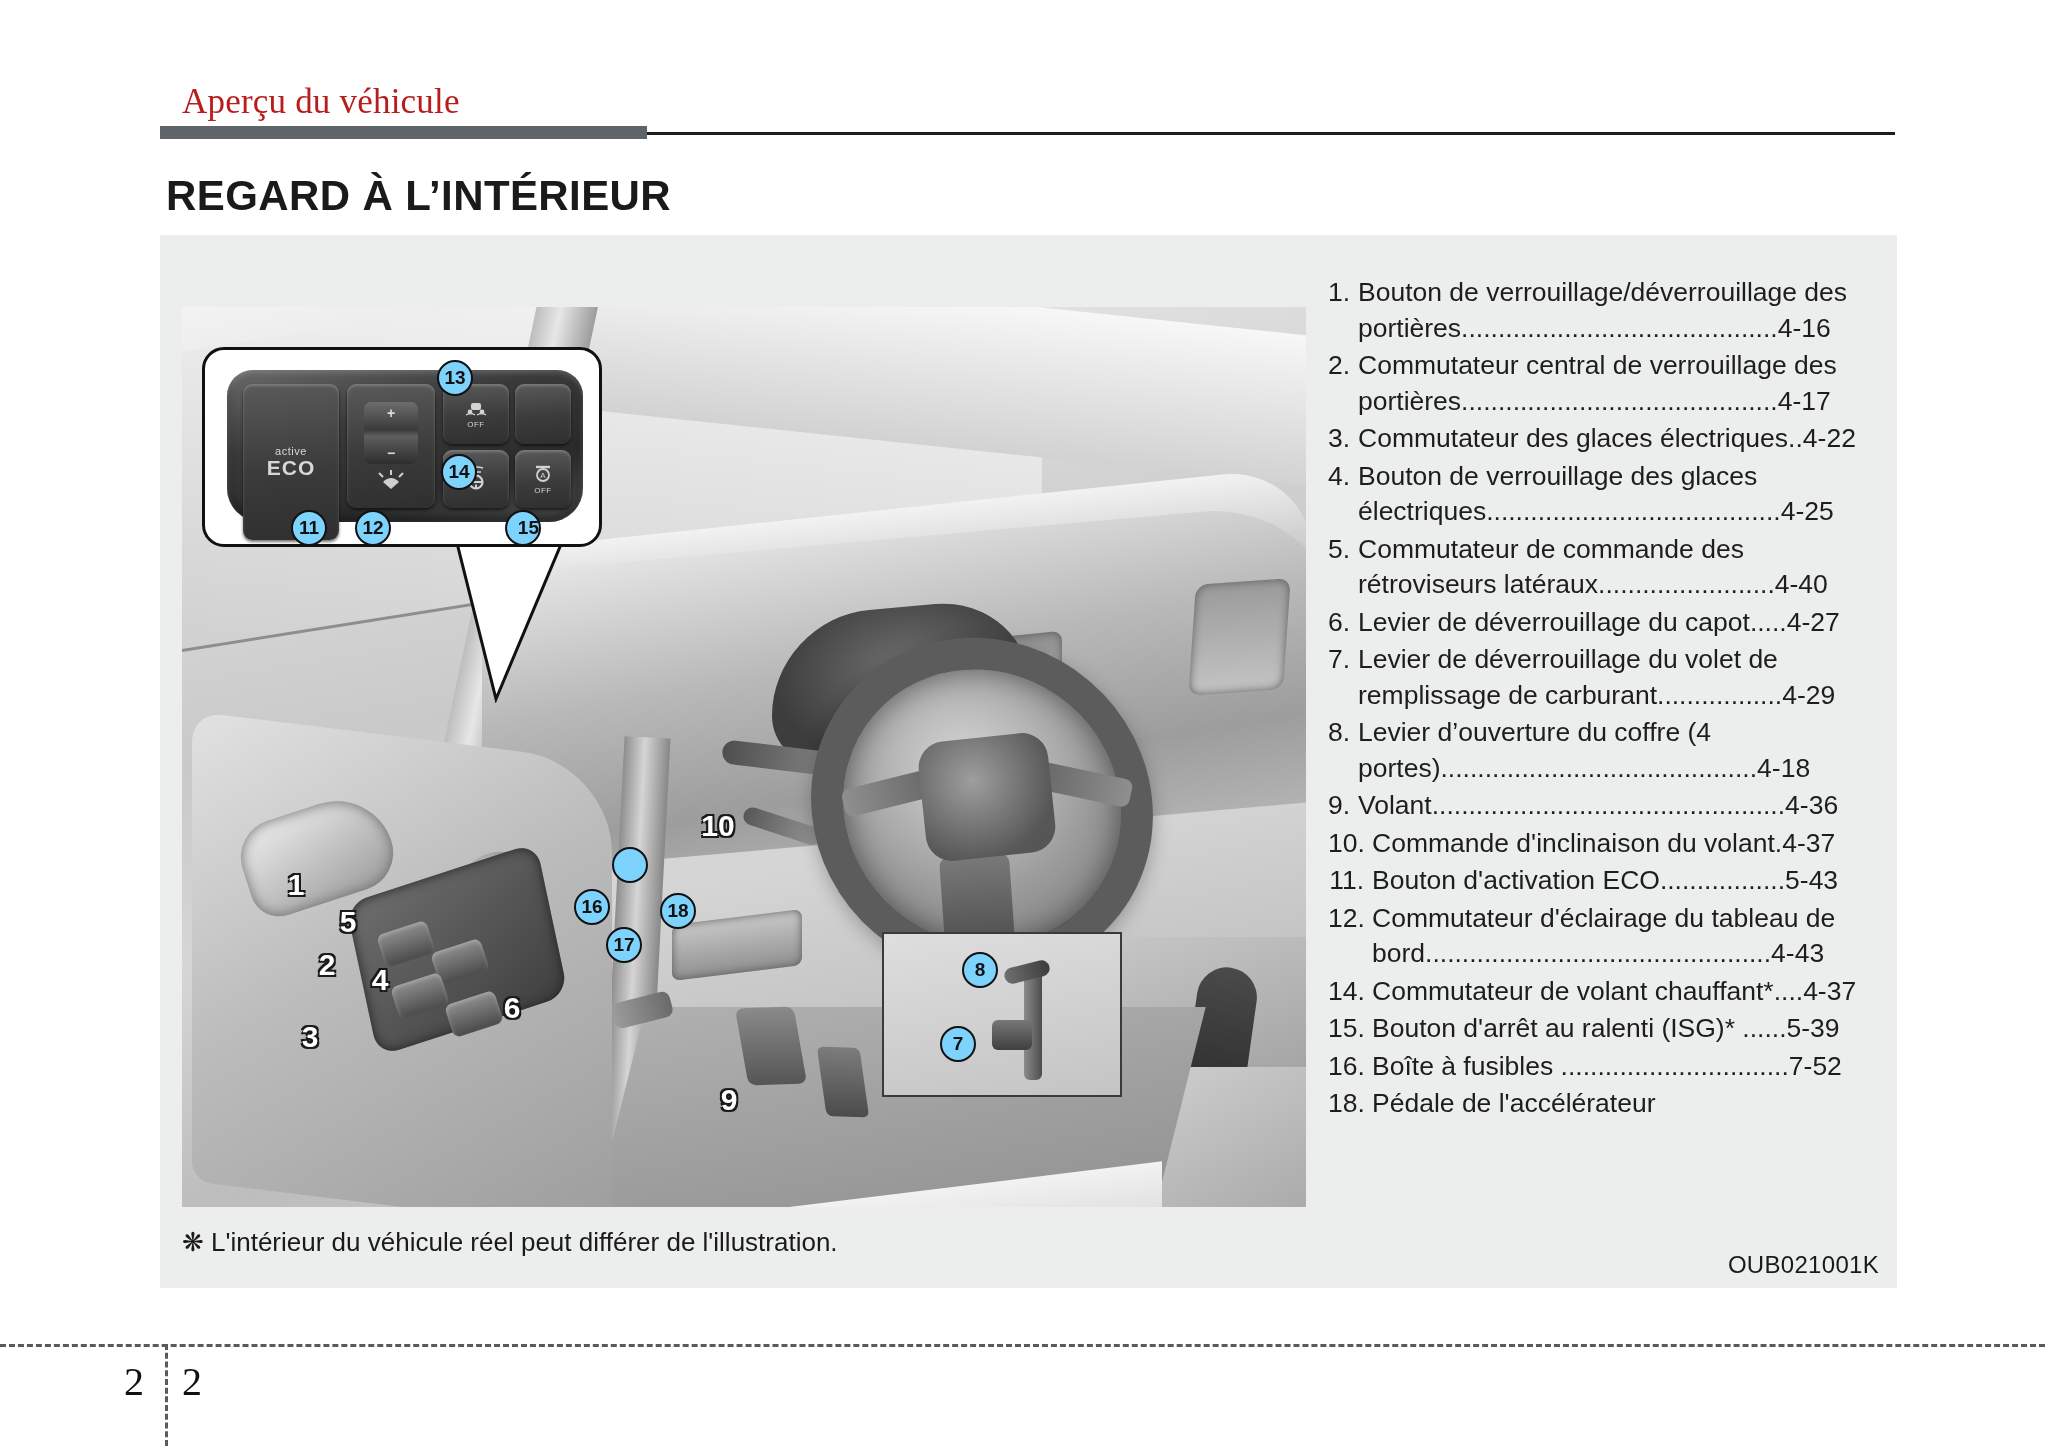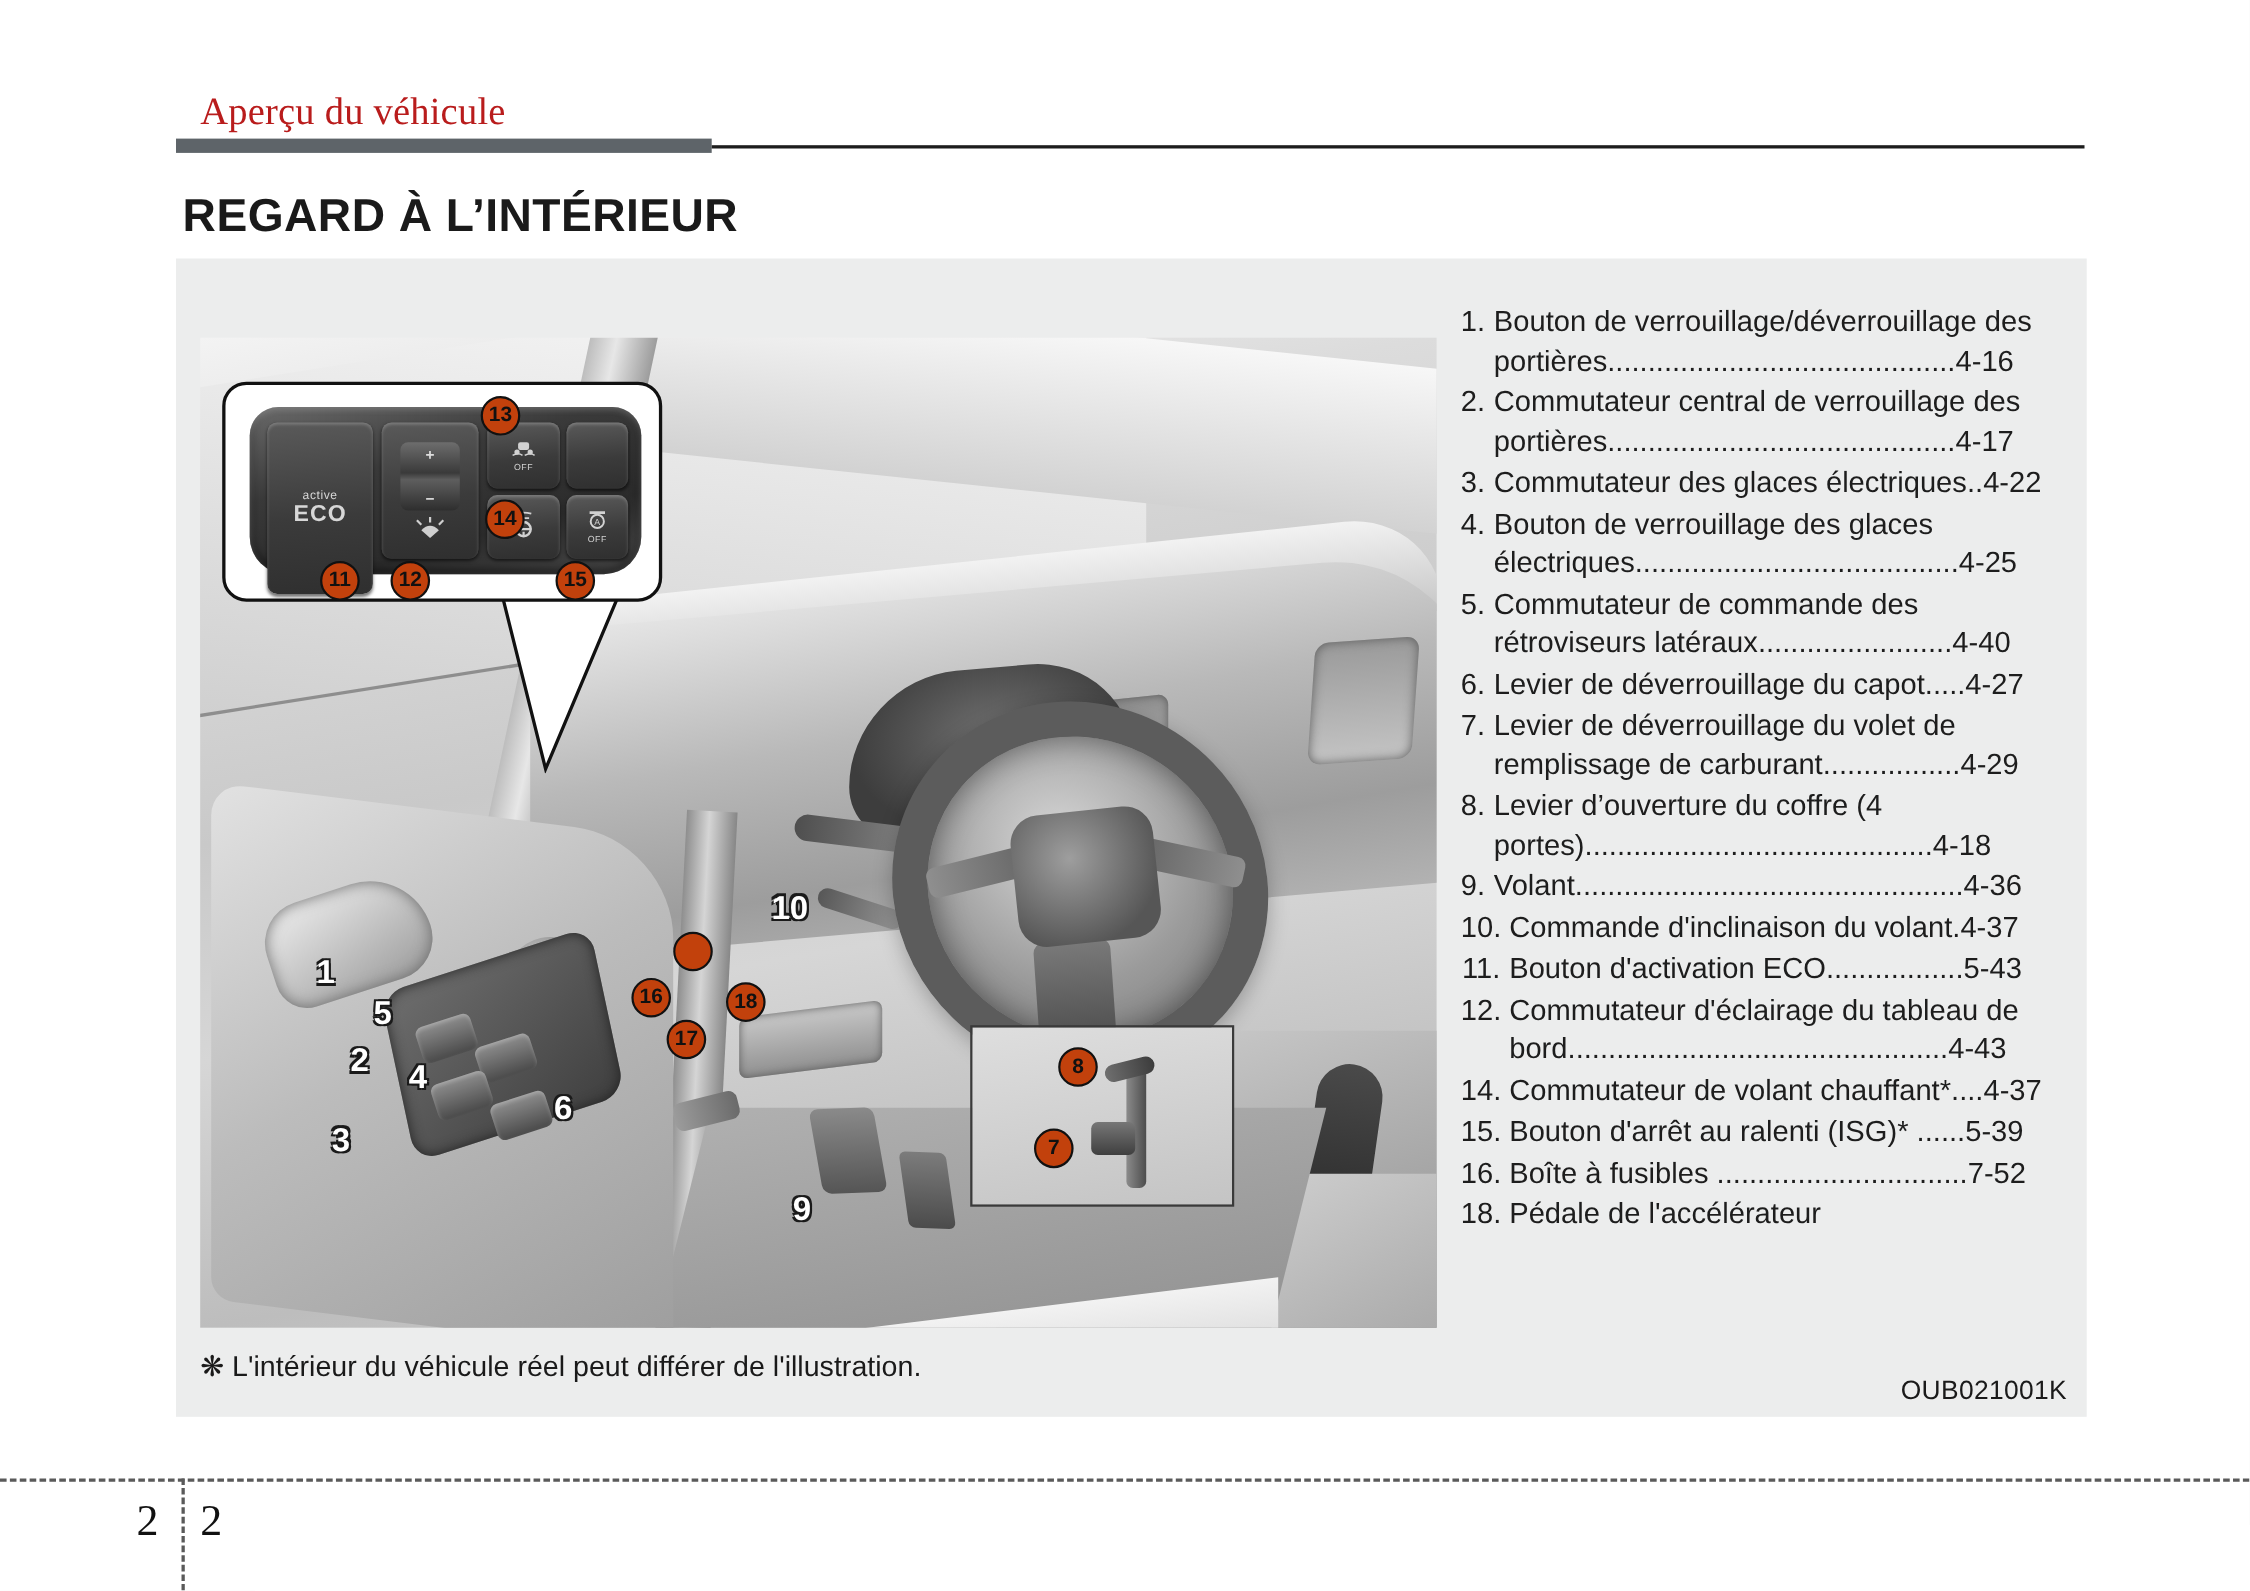--- a/index.html
+++ b/index.html
@@ -219,21 +219,21 @@
     background:#ffffff; border:2.5px solid #111; color:#111;
     font-size:20px; font-weight:bold; line-height:32px; text-align:center;
     z-index:50;
   }
   .cnum.plain {
     background: transparent; border:none; color:#ffffff;
     font-size:30px; font-weight:bold; line-height:36px;
     text-shadow: -2px -2px 0 #1a1a1a, 2px -2px 0 #1a1a1a, -2px 2px 0 #1a1a1a, 2px 2px 0 #1a1a1a;
   }
   .cnum.ring {
-    background:#c2410c; border:2.5px solid #111; color:#111;
+    background:#7dd3fc; border:2.5px solid #111; color:#111;
     font-size:19px; line-height:31px;
   }
 
   
   .inset {
     position:absolute; left:700px; top:625px;
     width:240px; height:165px;
     background: linear-gradient(170deg,#dedede,#c4c4c4);
     border: 2px solid #3a3a3a;
     z-index:45;
@@ -416,21 +416,21 @@
               </svg>
               <span class="off">OFF</span>
             </span>
           </div>
         </div>
 
         <div class="cnum ring" style="left:86px;  top:160px;">11</div>
         <div class="cnum ring" style="left:150px; top:160px;">12</div>
         <div class="cnum ring" style="left:232px; top:10px;">13</div>
         <div class="cnum ring" style="left:236px; top:104px;">14</div>
-        <div class="cnum ring" style="left:300px; top:160px;">15</div>
+        <div class="cnum ring" style="left:300px; top:160px;text-align:right;">15</div>
       </div>
     </div>
 
     <div class="footnote">❋ L'intérieur du véhicule réel peut différer de l'illustration.</div>
 
     <div class="legend">
       <div class="leg-item">
         <span class="leg-num w1">1.</span>
         <span class="leg-text"><span>Bouton de verrouillage/déverrouillage des portières</span><span>...........................................</span><span>4-16</span></span>
       </div>

